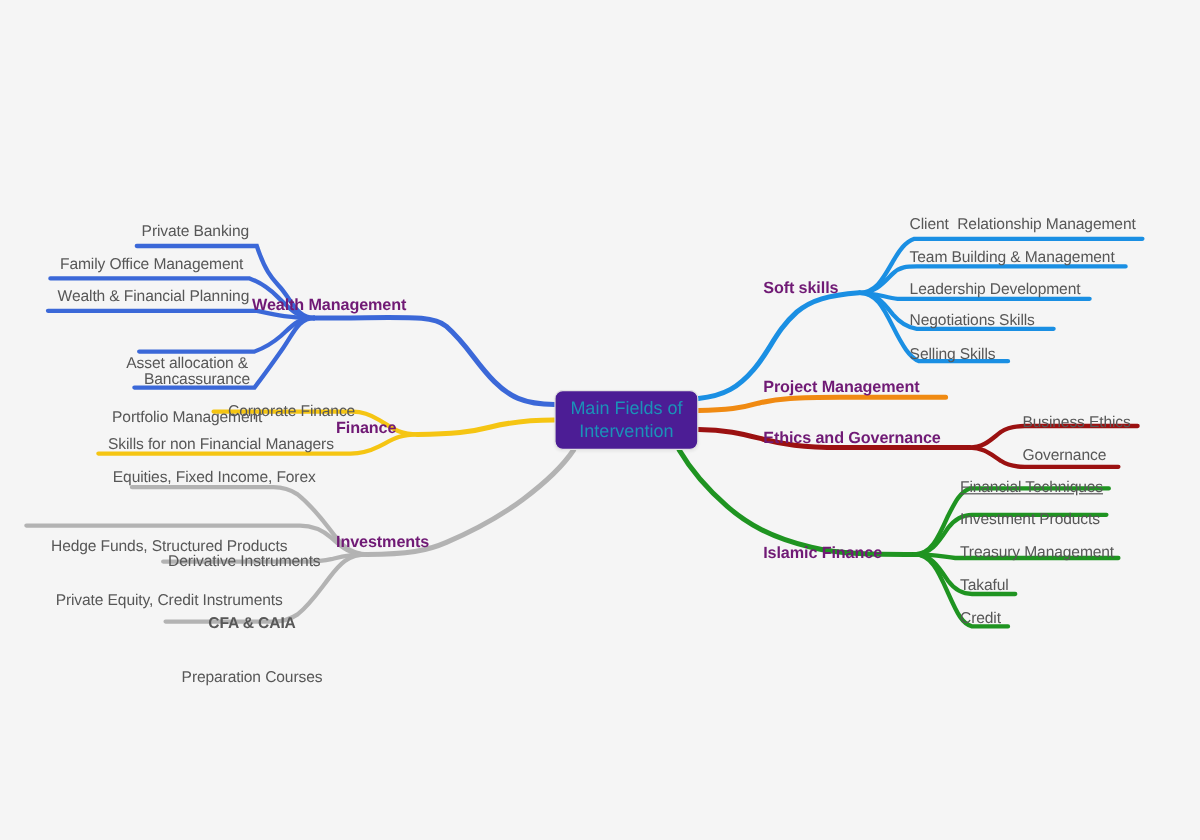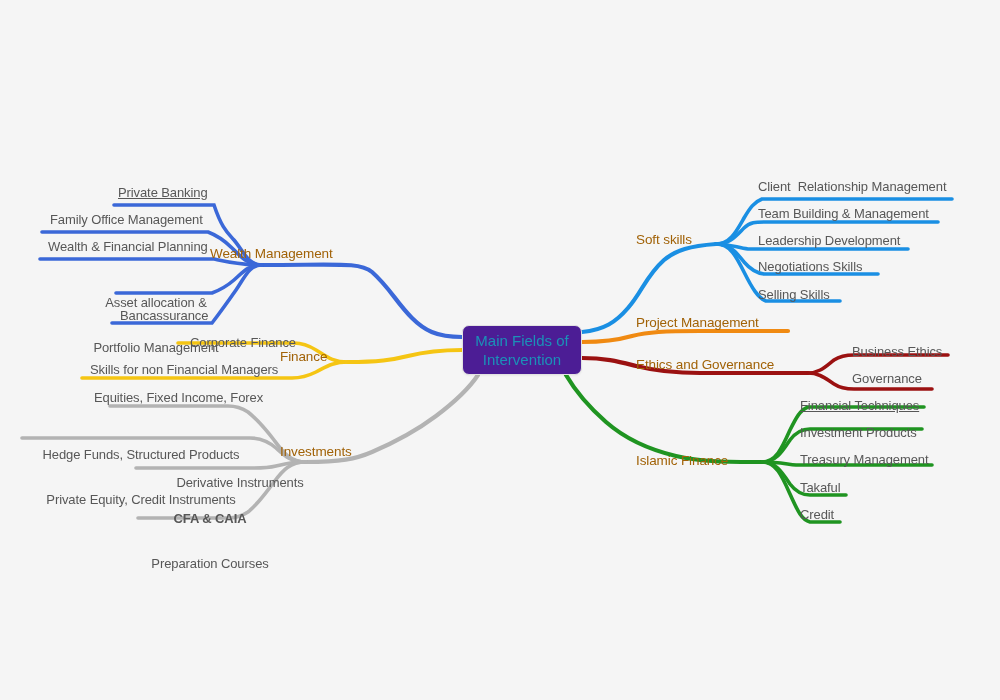--- a/index.html
+++ b/index.html
@@ -28,23 +28,23 @@
   }
   .node-label {
     position: absolute;
     color: #575757;
     font-size: 13px;
     line-height: 15px;
     white-space: pre;
     letter-spacing: -0.1px;
   }
   .node-label.main {
-    font-weight: normal;
+    font-weight: bold;
     font-size: 13.5px;
-    color: #a16207;
+    color: #701a75;
   }
   .node-label.two-line {
     line-height: 15px;
   }
   .align-right { text-align: left; }
   .align-left  { text-align: left; }
   .align-center{ text-align: center; }
 
   
   #central-node {
@@ -131,21 +131,21 @@
     </g>
   </svg>
 
   <div id="central-node">
     <div class="central-text">Main Fields of
 Intervention</div>
   </div>
 
   <div class="node-label main align-right" style="left:210px; top:246px; width:128px;">Wealth Management</div>
 
-  <div class="node-label align-left" style="left:118px; top:185px; width:200px;text-decoration:underline;">Private Banking</div>
+  <div class="node-label align-left" style="left:118px; top:185px; width:200px;">Private Banking</div>
 
   <div class="node-label align-left" style="left:50px; top:212px; width:250px;">Family Office Management</div>
 
   <div class="node-label align-left" style="left:48px; top:239px; width:260px;">Wealth &amp; Financial Planning</div>
 
   <div class="node-label two-line align-center" style="left:66px; top:265px; width:180px;">
     <div>Asset allocation &amp;</div>
     <div>Portfolio Management</div>
   </div>
 
@@ -159,21 +159,21 @@
 
   <div class="node-label main align-right" style="left:280px; top:444px; width:128px;">Investments</div>
 
   <div class="node-label align-left" style="left:94px; top:390px; width:230px;">Equities, Fixed Income, Forex</div>
 
   <div class="node-label two-line align-center" style="left:28px; top:417px; width:226px;">
     <div>Hedge Funds, Structured Products</div>
     <div>Private Equity, Credit Instruments</div>
   </div>
 
-  <div class="node-label align-left" style="left:140px; top:475px; width:200px;text-align:center;">Derivative Instruments</div>
+  <div class="node-label align-left" style="left:140px; top:460px; width:200px;">Derivative Instruments</div>
 
   <div class="node-label two-line align-center" style="left:132px; top:481px; width:156px;">
     <div style="font-weight:bold;">CFA &amp; CAIA</div>
     <div>Preparation Courses</div>
   </div>
 
   <div class="node-label main align-left" style="left:636px; top:232px; width:150px;">Soft skills</div>
 
   <div class="node-label align-left" style="left:758px; top:179px; width:250px;">Client  Relationship Management</div>
 

